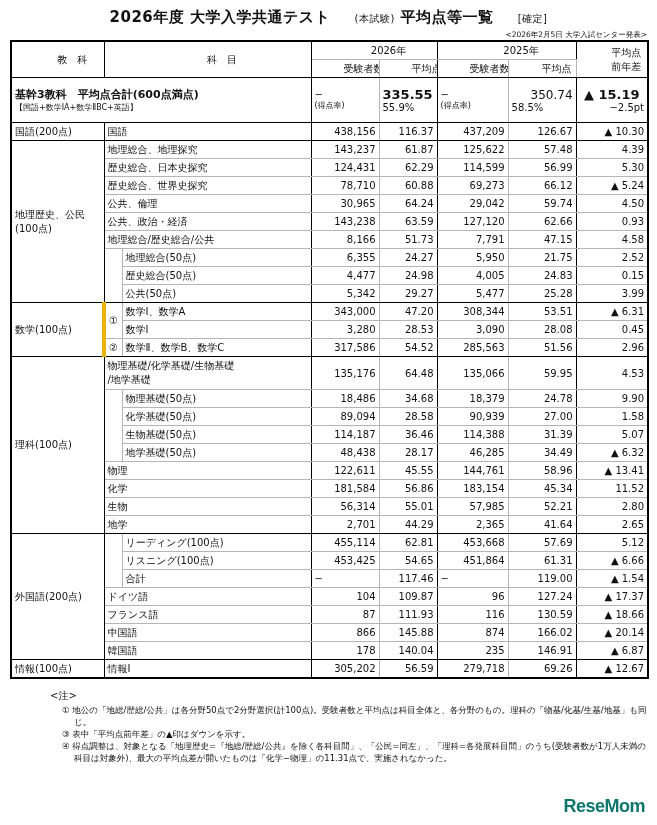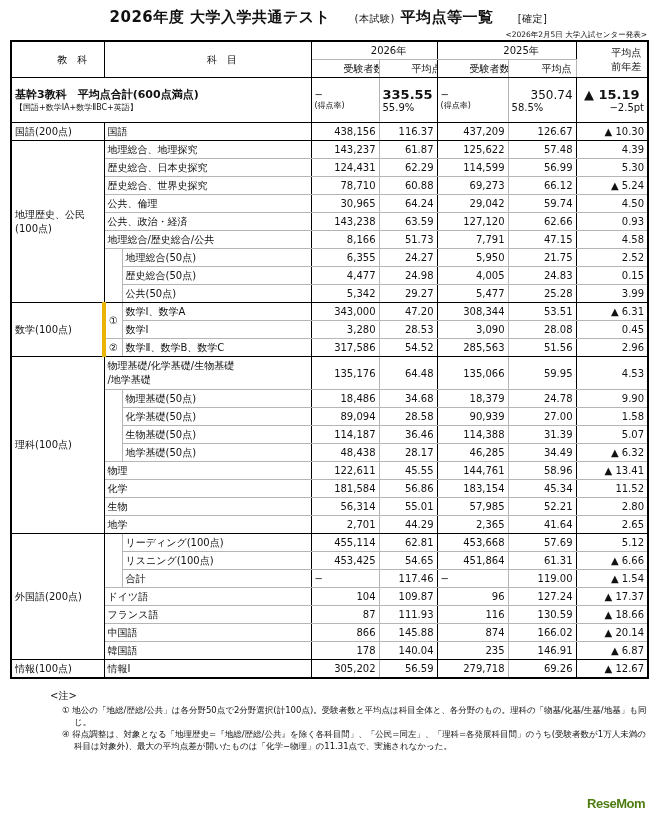--- a/index.html
+++ b/index.html
@@ -18,22 +18,22 @@
   .bt { border-top: 1.5px solid #000 !important; }
   .br { border-right: 1.5px solid #000 !important; }
   .bb { border-bottom: 1.5px solid #000 !important; }
   .num { text-align: right; }
   .big { font-size: 13px; font-weight: bold; }
   .tiny { font-size: 10px; }
   .c { text-align: left; margin-left: 40px; }
   .notes { position: absolute; left: 62px; top: 690px; font-size: 8.5px; line-height: 12px; }
   .notes .head { font-size: 10px; margin-left: -12px; margin-bottom: 2px; }
   .notes .item { padding-left: 12px; text-indent: -12px; width: 575px; }
-  .logo { position: absolute; right: 12px; top: 796px; font-size: 13px; font-weight: bold;
-          color: #4d7c0f; font-family: "Liberation Sans", sans-serif; letter-spacing: -0.5px; }
+  .logo { position: absolute; right: 12px; top: 796px; font-size: 18px; font-weight: bold;
+          color: #0f766e; font-family: "Liberation Sans", sans-serif; letter-spacing: -0.5px; }
 </style>
 </head>
 <body>
 
 <div class="title">
   <span>2026年度 大学入学共通テスト</span><span class="small">(本試験)</span><span> 平均点等一覧</span><span class="small">[確定]</span>
 </div>
 <div class="subtitle">&lt;2026年2月5日 大学入試センター発表&gt;</div>
 
 <table class="main outer">
@@ -354,16 +354,17 @@
     <td class="num">279,718</td>
     <td class="num br">69.26</td>
     <td class="num">▲ 12.67</td>
   </tr>
 </tbody>
   </table>
 
 <div class="notes">
   <div class="head">&lt;注&gt;</div>
   <div class="item">① 地公の「地総/歴総/公共」は各分野50点で2分野選択(計100点)。受験者数と平均点は科目全体と、各分野のもの。理科の「物基/化基/生基/地基」も同じ。</div>
+  <div class="item">③ 表中「平均点前年差」の▲印はダウンを示す。</div>
   <div class="item">④ 得点調整は、対象となる「地理歴史=『地総/歴総/公共』を除く各科目間」、「公民=同左」、「理科=各発展科目間」のうち(受験者数が1万人未満の科目は対象外)、最大の平均点差が開いたものは「化学−物理」の11.31点で、実施されなかった。</div>
 </div>
 
 <div class="logo">ReseMom</div>
 
 </body></html>

